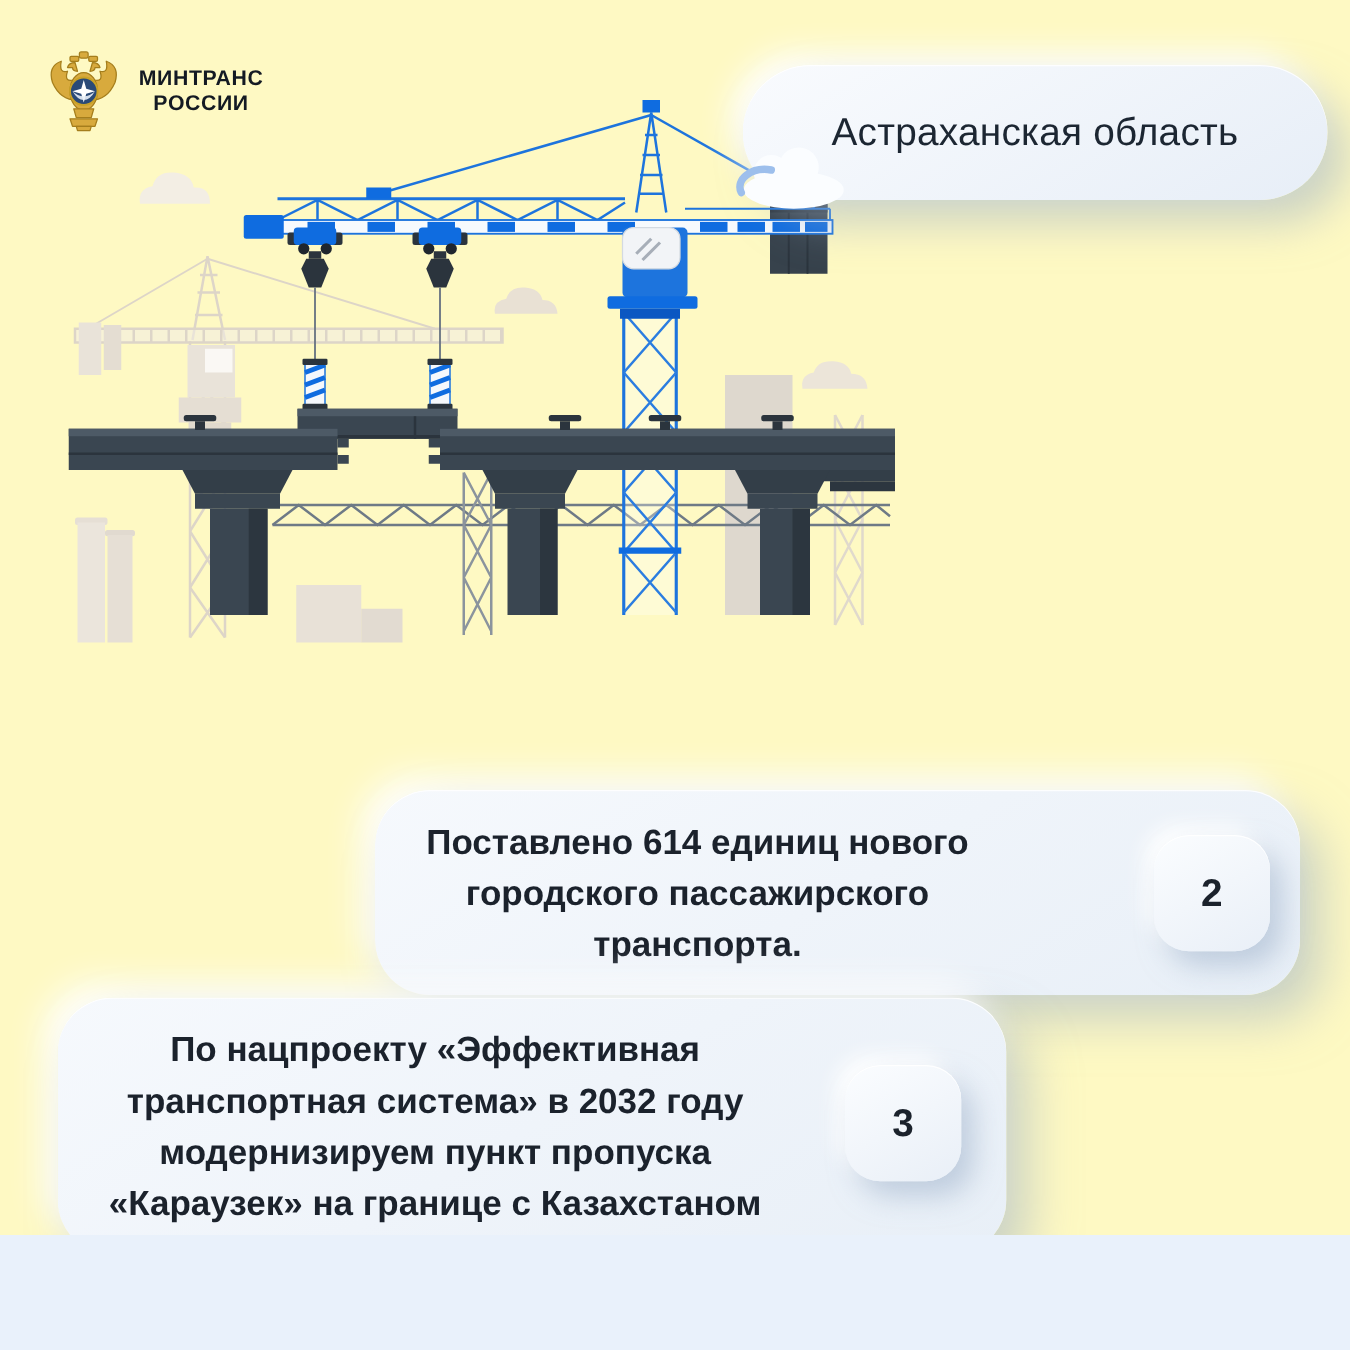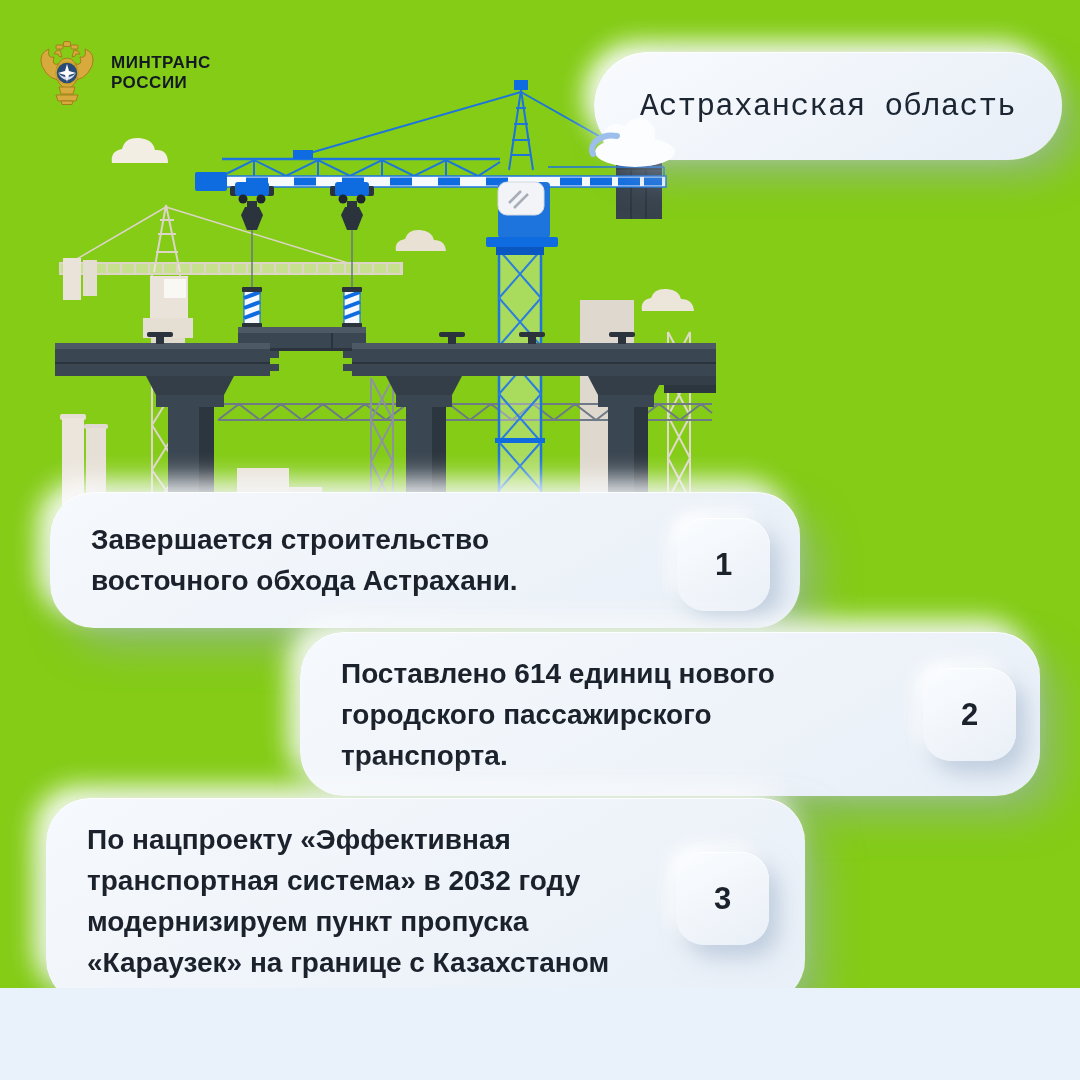--- a/index.html
+++ b/index.html
@@ -1,35 +1,36 @@
 <!DOCTYPE html>
 <html lang="ru"><head>
 <meta charset="utf-8">
 <style>
   html,body{margin:0;padding:0;background:#e9f1fb;}
   .canvas{
     position:relative;width:1080px;height:988px;overflow:hidden;
-    background:#84cc16;
+    background:#fef9c3;
     font-family:"Liberation Sans","DejaVu Sans",sans-serif;
     color:#1b222c;
+    text-align:center;
   }
   .illu{position:absolute;left:0;top:0;z-index:1;pointer-events:none;}
   .cloud-swoosh{position:absolute;left:583px;top:112px;z-index:4;pointer-events:none;}
 
   
   .logo{position:absolute;left:34px;top:40px;z-index:5;display:flex;align-items:center;gap:11px;}
   .logo-text{font-size:17px;font-weight:800;line-height:20px;letter-spacing:.5px;color:#141a23;}
 
   
   .pill{
     position:absolute;left:594px;top:52px;width:468px;height:108px;z-index:3;
     border-radius:56px;
     background:linear-gradient(150deg,#f9fbfe 0%,#e7eef7 100%);
     box-shadow:16px 18px 34px rgba(154,174,200,.50),-10px -10px 24px rgba(255,255,255,.95),inset 0 1px 0 rgba(255,255,255,.85);
-    display:flex;align-items:center;justify-content:center;font-family:Liberation Mono, monospace;
+    display:flex;align-items:center;justify-content:center;
   }
   .pill-label{font-size:31px;font-weight:500;color:#1c2632;letter-spacing:.2px;}
 
   
   .card{
     position:absolute;z-index:5;border-radius:44px;
     background:linear-gradient(150deg,#f6f9fd 0%,#e8eff7 100%);
     box-shadow:18px 20px 38px rgba(154,174,200,.50),-12px -12px 26px rgba(255,255,255,.92),inset 0 1px 0 rgba(255,255,255,.85);
     display:flex;align-items:center;
   }
@@ -257,25 +258,20 @@
     <span class="pill-label">Астраханская область</span>
   </div>
 
   <svg class="cloud-swoosh" viewBox="0 0 96 58" width="96" height="58">
     <circle cx="34" cy="26" r="14" fill="#fbfdff"></circle>
     <circle cx="56" cy="22" r="16" fill="#fbfdff"></circle>
     <ellipse cx="52" cy="40" rx="40" ry="15" fill="#fbfdff"></ellipse>
     <path d="M10,42 a20,14 0 0 1 24,-18" stroke="#9dbfec" stroke-width="6" fill="none" stroke-linecap="round"></path>
   </svg>
 
-  <div class="card" id="card1">
-    <div class="card-text">Завершается строительство
-восточного обхода Астрахани.</div>
-    <div class="badge">1</div>
-  </div>
 
   <div class="card" id="card2">
     <div class="card-text">Поставлено 614 единиц нового
 городского пассажирского
 транспорта.</div>
     <div class="badge">2</div>
   </div>
 
   <div class="card" id="card3">
     <div class="card-text">По нацпроекту «Эффективная

